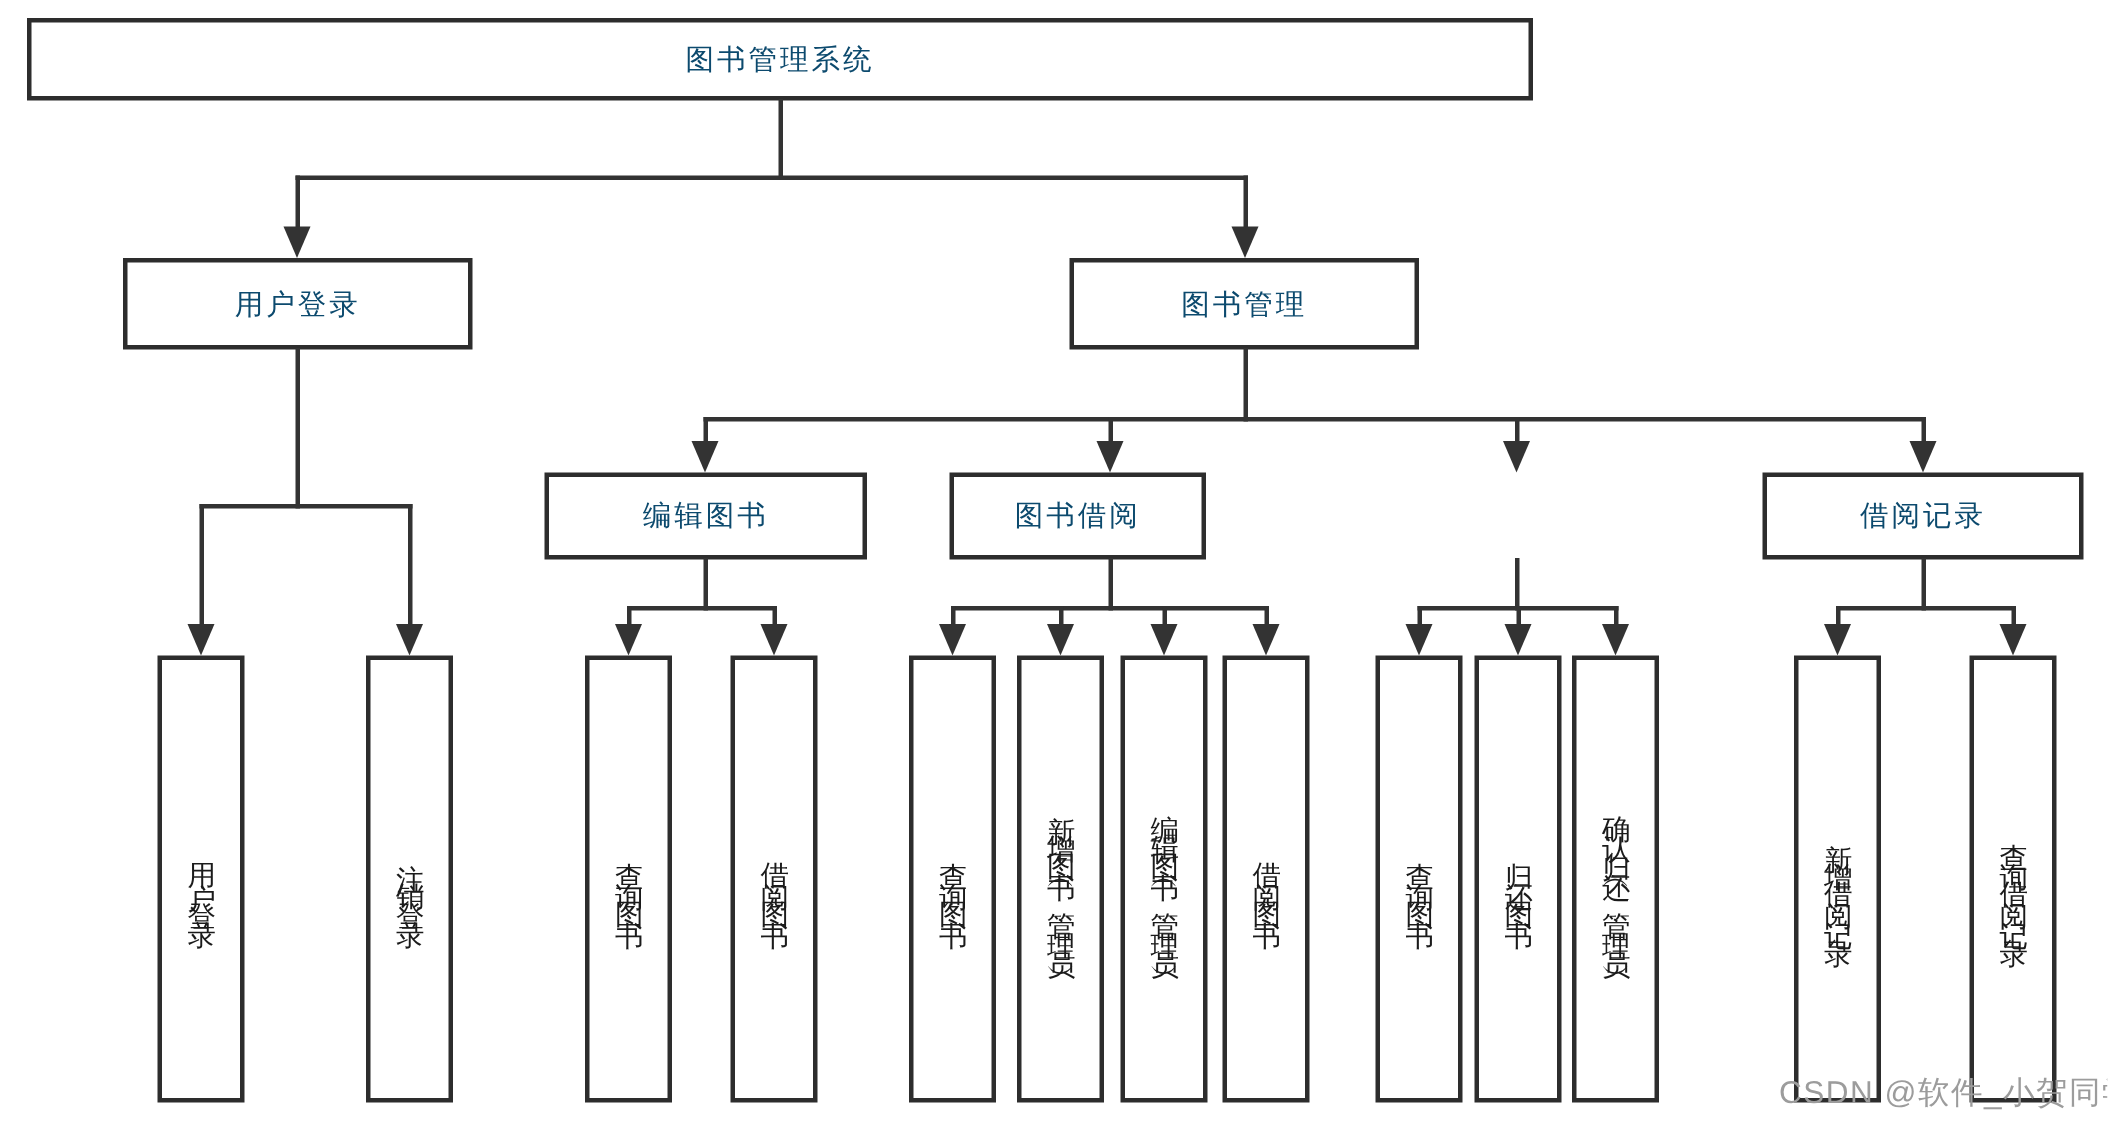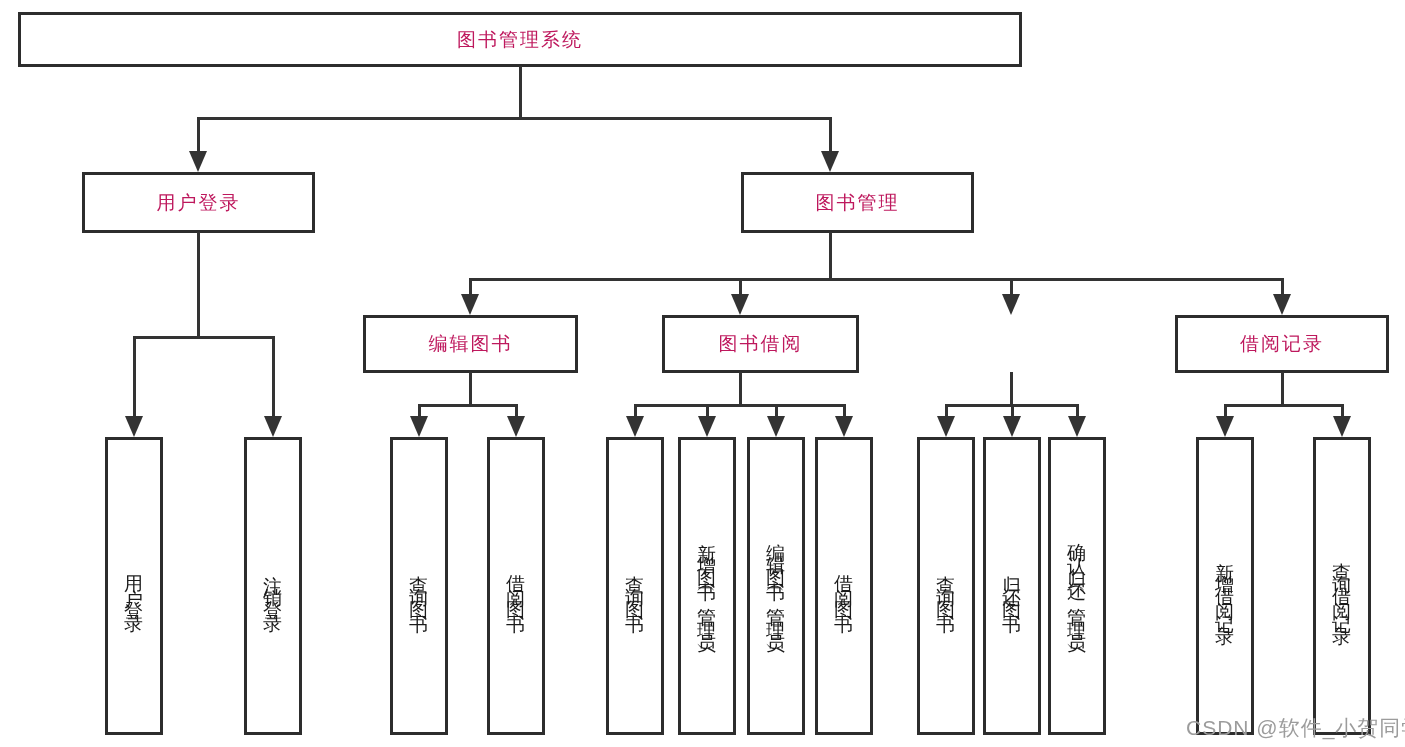--- a/index.html
+++ b/index.html
@@ -13,21 +13,21 @@
   .node {
     position:absolute;
     box-sizing:border-box;
     border:3px solid #2d2d2d;
     background:#ffffff;
     display:flex;
     align-items:center;
     justify-content:center;
     font-size:19px;
     letter-spacing:2px;
-    color:#be185d;
+    color:#0c4a6e;
     white-space:nowrap;
   }
   .leaf {
     position:absolute;
     box-sizing:border-box;
     border:3px solid #2d2d2d;
     background:#ffffff;
     width:58px; height:298px; top:437px;
     display:flex;
     align-items:center;
@@ -67,28 +67,28 @@
 
 <div class="stage">
 
   <div class="node" style="left:18px; top:12px; width:1004px; height:55px;">
     <span>图书管理系统</span>
   </div>
 
   <div class="node" style="left:82px; top:172px; width:233px; height:61px;">
     <span>用户登录</span>
   </div>
-  <div class="node" style="left:713px; top:172px; width:233px; height:61px;margin-left:28px;">
+  <div class="node" style="left:713px; top:172px; width:233px; height:61px;">
     <span>图书管理</span>
   </div>
 
   <div class="node" style="left:363px; top:315px; width:215px; height:58px;">
     <span>编辑图书</span>
   </div>
-  <div class="node" style="left:662px; top:315px; width:197px; height:58px;">
+  <div class="node" style="left:633px; top:315px; width:171px; height:58px;">
     <span>图书借阅</span>
   </div>
   <div class="node" style="left:1175px; top:315px; width:214px; height:58px;">
     <span>借阅记录</span>
   </div>
 
   <div class="leaf" style="left:105px;">
     <span>用户登录</span>
   </div>
   <div class="leaf" style="left:244px;">

